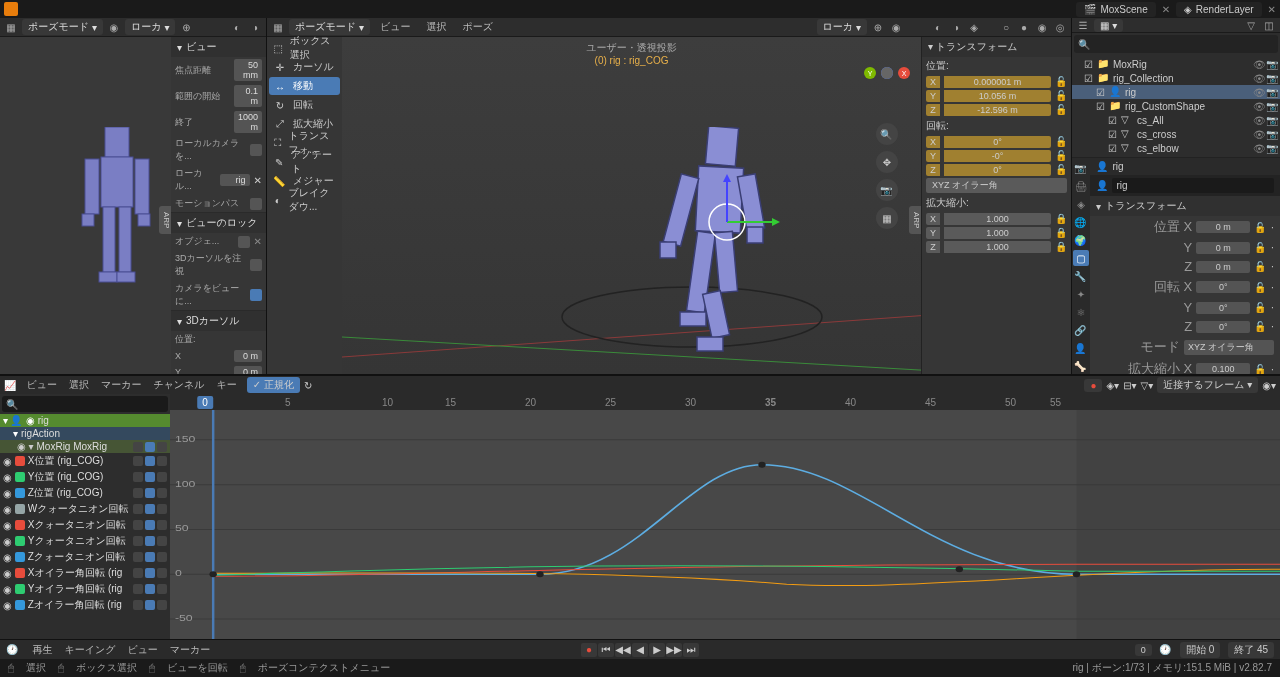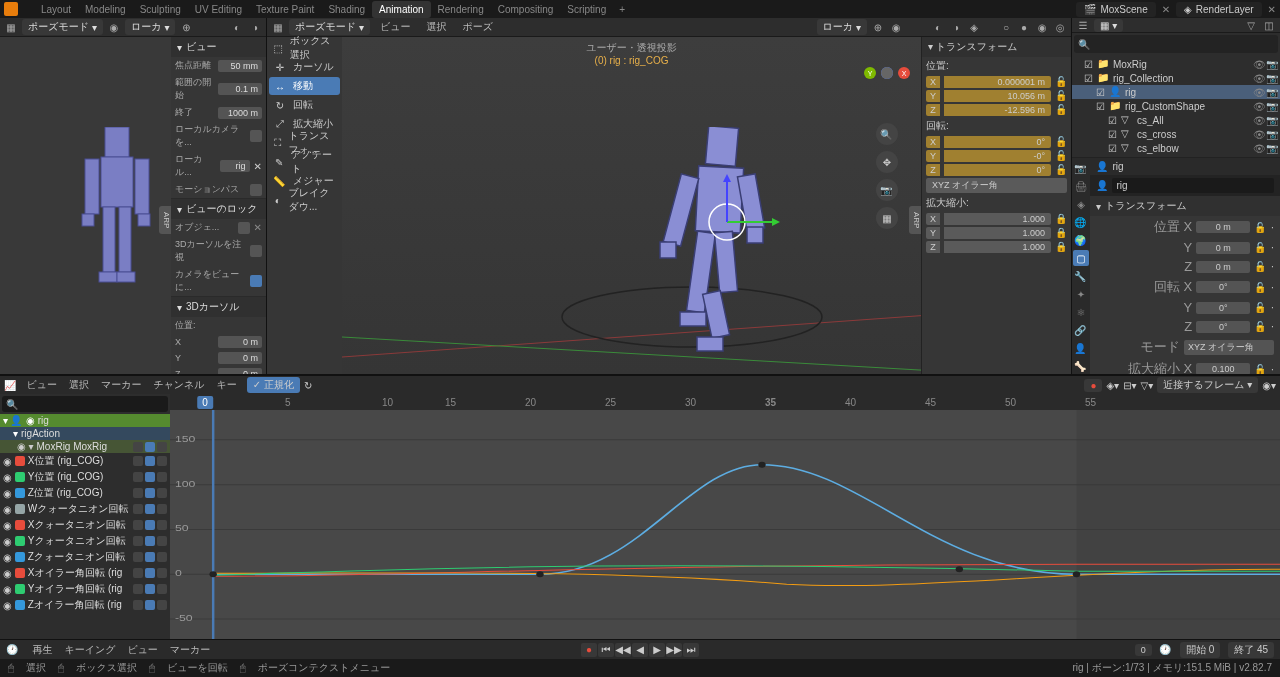--- a/index.html
+++ b/index.html
@@ -19,39 +19,39 @@
 .panel-header { height:19px; background:#2d2d2d; display:flex; align-items:center; padding:0 4px; gap:4px; border-bottom:1px solid #1a1a1a; }
 .panel-header .dd { background:#383838; padding:1px 6px; border-radius:3px; color:#ddd; display:flex; align-items:center; gap:3px; }
 .panel-header .ic { width:14px; height:14px; display:flex; align-items:center; justify-content:center; color:#aaa; }
 .hmenu { padding:0 6px; color:#bbb; }
 .vp { flex:1; background:#393939; position:relative; overflow:hidden; }
 .side-panel { width:95px; background:#363636; display:flex; flex-direction:column; }
 .side-section { border-bottom:1px solid #2a2a2a; }
 .side-head { background:#303030; padding:3px 6px; color:#ddd; display:flex; align-items:center; gap:4px; }
 .side-row { display:flex; align-items:center; padding:2px 4px; gap:4px; }
 .side-row .lbl { flex:1; color:#aaa; text-align:left; font-size:9px; }
-.side-row .val { width:44px; background:#545454; border-radius:2px; padding:1px 4px; text-align:right; color:#ddd; font-size:9px; }
+.side-row .val { width:28px; background:#545454; border-radius:2px; padding:1px 4px; text-align:right; color:#ddd; font-size:9px; }
 .side-row .chk { width:12px; height:12px; background:#555; border-radius:2px; }
 .side-row .chk.on { background:#4a7bb5; }
 .tool-col { width:75px; background:#363636; display:flex; flex-direction:column; gap:1px; padding:2px; }
 .tool-item { height:18px; display:flex; align-items:center; gap:6px; padding:0 4px; border-radius:3px; color:#ccc; }
 .tool-item.active { background:#4a7bb5; color:#fff; }
 .tool-item .ti { width:14px; height:14px; display:flex; align-items:center; justify-content:center; }
 .vp-overlay-text { position:absolute; top:4px; left:50%; transform:translateX(-50%); text-align:center; color:#aaa; }
 .vp-overlay-text .sub { color:#e8b04a; }
 .vp-gizmo { position:absolute; top:30px; right:8px; width:52px; display:flex; flex-direction:column; gap:6px; align-items:center; }
 .axis-widget { width:50px; height:50px; position:relative; }
 .axis-dot { position:absolute; width:12px; height:12px; border-radius:50%; font-size:7px; display:flex; align-items:center; justify-content:center; color:#fff; }
 .gizmo-btn { width:22px; height:22px; background:#444; border-radius:11px; display:flex; align-items:center; justify-content:center; color:#ccc; }
 .nprop { width:150px; background:#363636; border-left:1px solid #222; display:flex; flex-direction:column; }
 .nprop .sect-h { background:#303030; padding:3px 6px; }
 .nprop .prow { display:flex; align-items:center; padding:1px 4px; gap:4px; }
 .nprop .prow .axl { width:14px; text-align:center; background:#5a5a5a; border-radius:2px 0 0 2px; padding:1px 0; font-size:9px; }
 .nprop .prow .axl.gold { background:#a08030; }
-.nprop .prow .pval { flex:1; background:#5a5a5a; border-radius:0 2px 2px 0; padding:1px 6px; text-align:right; font-size:9px; }
+.nprop .prow .pval { flex:1; background:#5a5a5a; border-radius:0 2px 2px 0; padding:1px 6px; text-align:center; font-size:9px; }
 .nprop .prow .pval.gold { background:#a08030; }
 .nprop .prow .lock { width:12px; height:12px; color:#888; }
 .outliner { flex:1; background:#2d2d2d; display:flex; flex-direction:column; }
 .out-search { height:18px; background:#232323; margin:2px; border-radius:3px; display:flex; align-items:center; padding:0 4px; gap:4px; }
 .out-tree { flex:1; overflow:auto; padding:2px 0; }
 .out-row { display:flex; align-items:center; padding:1px 4px; gap:4px; color:#ccc; }
 .out-row.sel { background:#3a4a5a; }
 .out-row.bone-row { background:#4a5f7a; }
 .out-row .ind { display:inline-block; }
 .out-row .ic2 { width:12px; height:12px; }
@@ -93,33 +93,20 @@
 .statusbar { height:18px; background:#1a1a1a; display:flex; align-items:center; padding:0 8px; gap:12px; font-size:9px; color:#999; }
 .statusbar .sr { margin-left:auto; }
 .arp-tab { position:absolute; right:0; top:50%; width:12px; background:#555; padding:6px 0; writing-mode:vertical-rl; text-align:center; font-size:8px; border-radius:3px 0 0 3px; }
 .character { position:absolute; }
 </style>
 </head>
 <body>
 
 <div class="topbar">
   <div class="logo"></div>
-  <div class="tabs" id="workspaces">
-      <span>Layout</span>
-      <span>Modeling</span>
-      <span>Sculpting</span>
-      <span>UV Editing</span>
-      <span>Texture Paint</span>
-      <span>Shading</span>
-      <span class="active">Animation</span>
-      <span>Rendering</span>
-      <span>Compositing</span>
-      <span>Scripting</span>
-      <span class="plus">+</span>
-    </div>
   <div class="topbar-right">
     <div class="scene-chip">
       <span>🎬</span>
       <span>MoxScene</span>
     </div>
     <span style="color:#888">✕</span>
     <div class="scene-chip">
       <span>◈</span>
       <span>RenderLayer</span>
     </div>
@@ -722,21 +709,21 @@
           <span class="tick" style="left: 115px;">5</span>
           <span class="tick" style="left: 212px;">10</span>
           <span class="tick" style="left: 275px;">15</span>
           <span class="tick" style="left: 355px;">20</span>
           <span class="tick" style="left: 435px;">25</span>
           <span class="tick" style="left: 515px;">30</span>
           <span class="tick" style="left: 595px; font-weight: bold;">35</span>
           <span class="tick" style="left: 675px;">40</span>
           <span class="tick" style="left: 755px;">45</span>
           <span class="tick" style="left: 835px;">50</span>
-          <span class="tick" style="left: 915px;">55</span>
+          <span class="tick" style="left: 880px;">55</span>
           <span class="cframe" style="left: 35px;">0</span>
         </div>
       <svg viewBox="0 0 900 230" preserveAspectRatio="none" style="top:16px;height:calc(100% - 16px)">
         <rect x="0" y="0" width="900" height="230" fill="#424242"></rect>
         <rect x="0" y="0" width="735" height="230" fill="#484848"></rect>
         <g stroke="#3a3a3a" stroke-width="1">
           <line x1="0" y1="30" x2="900" y2="30"></line>
             <line x1="0" y1="75" x2="900" y2="75"></line>
             <line x1="0" y1="120" x2="900" y2="120"></line>
             <line x1="0" y1="165" x2="900" y2="165"></line>

